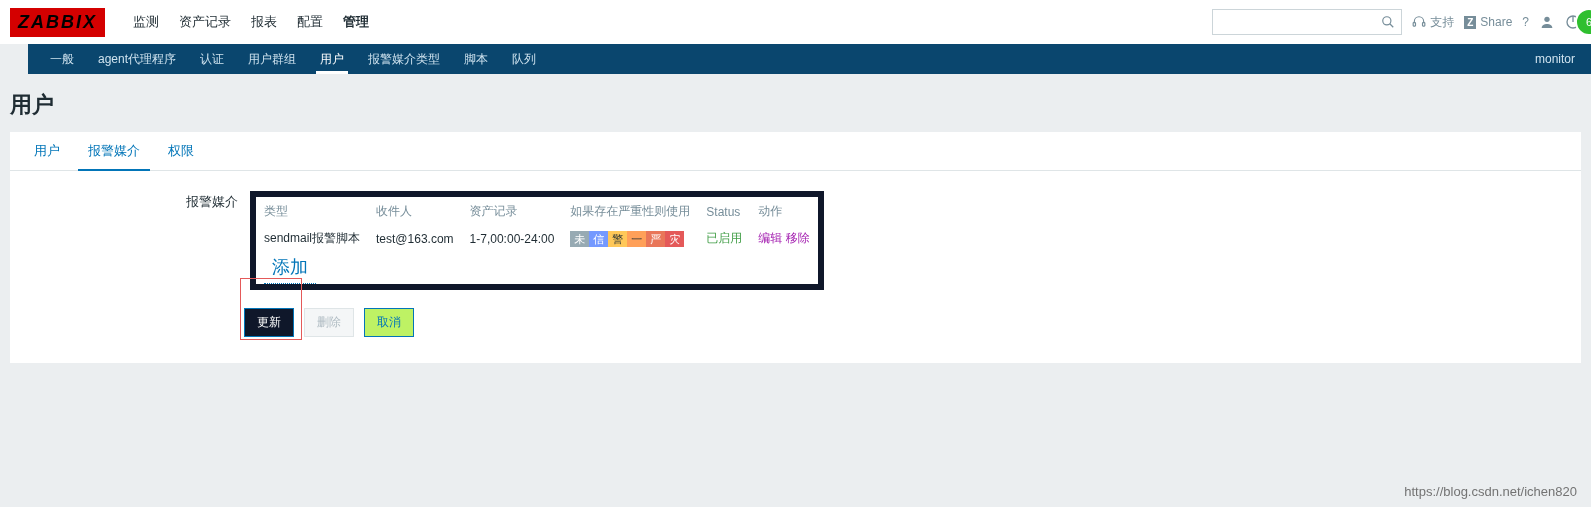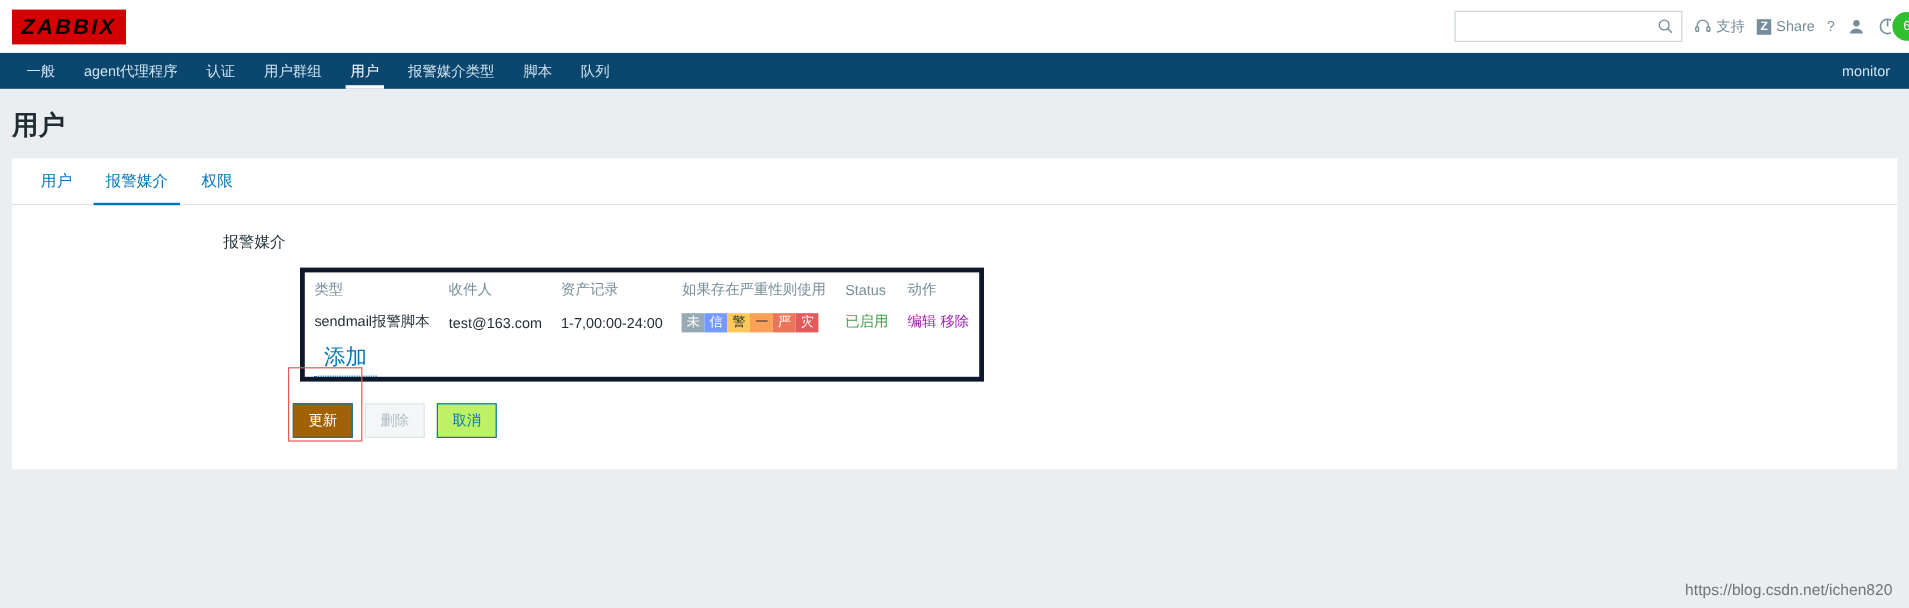--- a/index.html
+++ b/index.html
@@ -14,65 +14,72 @@
     .topnav-item.active::after { content:""; position:absolute; bottom:-8px; left:50%; margin-left:-8px; width:0; height:0; border-left:8px solid transparent; border-right:8px solid transparent; border-bottom:8px solid #0a466e; z-index:2; }
     .topright { margin-left:auto; display:flex; align-items:center; gap:10px; }
     .search { border:1px solid #ccd5d9; height:26px; width:190px; display:flex; align-items:center; padding:0 6px; background:#fff; }
     .search input { border:none; outline:none; flex:1; font-size:12px; }
     .search-icon { color:#768d99; }
     .top-icon { color:#768d99; display:flex; align-items:center; gap:4px; font-size:12px; cursor:pointer; }
     .badge-z { background:#768d99; color:#fff; font-weight:bold; font-size:10px; padding:1px 3px; }
     .avatar-circ { width:28px; height:28px; border-radius:50%; background:#2fbf2f; position:absolute; right:-12px; top:8px; color:#fff; display:flex; align-items:center; justify-content:center; font-size:11px; border:2px solid #fff; }
 
     
-    .subbar { background:#0a466e; height:30px; display:flex; align-items:center; padding:0 10px; }
+    .subbar { background:#0a466e; height:30px; display:flex; align-items:center; padding:0 10px;margin-left:28px; }
     .subnav-item { color:#cfe3ef; padding:0 12px; height:100%; display:flex; align-items:center; font-size:12px; cursor:pointer; position:relative; }
     .subnav-item.active { color:#fff; }
     .subnav-item.active::after { content:""; position:absolute; bottom:0; left:8px; right:8px; height:3px; background:#fff; }
     .subright { margin-left:auto; color:#cfe3ef; font-size:12px; padding-right:6px; }
 
     .page-title { padding:16px 10px 12px; font-size:22px; color:#1f2c33; }
 
     .panel { background:#fff; margin:0 10px 10px; }
     .tabs { display:flex; border-bottom:1px solid #dfe5e7; padding:0 10px; }
     .tab { padding:10px 14px; font-size:13px; color:#0275b8; cursor:pointer; position:relative; }
     .tab.active::after { content:""; position:absolute; left:4px; right:4px; bottom:-1px; height:2px; background:#0275b8; }
 
     .form-area { padding:20px 10px 26px; display:flex; }
     .form-label { width:230px; text-align:right; padding-right:12px; font-size:13px; color:#1f2c33; padding-top:2px; }
-    .media-box { border:4px solid #0f172a;margin-top:32px; }
+    .media-box { border:6px solid #0f172a; }
     .media-table { border-collapse:collapse; font-size:12px; }
     .media-table th { text-align:left; font-weight:normal; color:#768d99; padding:6px 8px; white-space:nowrap; }
     .media-table td { padding:4px 8px; white-space:nowrap; }
     .sev { display:inline-block; height:16px; line-height:16px; padding:0 4px; font-size:11px; color:#1f2c33; }
     .sev-nc { background:#97aab3; color:#fff; }
     .sev-info { background:#7499ff; color:#fff; }
     .sev-warn { background:#ffc859; }
     .sev-avg { background:#ffa059; }
     .sev-high { background:#e97659; color:#fff; }
     .sev-dis { background:#e45959; color:#fff; }
     .status-en { color:#429e47; }
     .link { color:#a21caf; cursor:pointer; }
     .add-link { color:#0275b8; padding:4px 8px; display:inline-block; cursor:pointer; border-bottom:1px dotted #0275b8; margin-left:8px; font-size:18px; }
 
     .btn-row { margin-top:18px; display:flex; gap:10px; align-items:center; margin-left:-6px; position:relative; }
     .red-box { position:absolute; left:-4px; top:-30px; width:62px; height:62px; border:1px solid #e45959; pointer-events:none; }
     .btn { padding:5px 12px; font-size:12px; cursor:pointer; border:1px solid; }
-    .btn-primary { background:#a16207; border-color:#0275b8; color:#fff; }
+    .btn-primary { background:#0f172a; border-color:#0275b8; color:#fff; }
     .btn-disabled { background:#f4f6f7; border-color:#dfe5e7; color:#b0bcc3; cursor:default; }
     .btn-default { background:#bef264; border-color:#0275b8; color:#0275b8; }
 
     .watermark { position:fixed; right:14px; bottom:8px; color:#737373; font-size:13px; }
     svg { display:block; }
   </style>
 </head>
 <body>
 
 <div class="topbar">
   <div class="logo">ZABBIX</div>
+  <div class="topnav">
+    <div class="topnav-item">监测</div>
+    <div class="topnav-item">资产记录</div>
+    <div class="topnav-item">报表</div>
+    <div class="topnav-item">配置</div>
+    <div class="topnav-item active">管理</div>
+  </div>
   <div class="topright">
     <div class="search">
       <input placeholder="" style="">
       <span class="search-icon">
         <svg width="14" height="14" viewBox="0 0 24 24" fill="none" stroke="currentColor" stroke-width="2">
             <circle cx="10" cy="10" r="7"></circle>
             <line x1="21" y1="21" x2="15" y2="15"></line>
           </svg>
       </span>
     </div>

